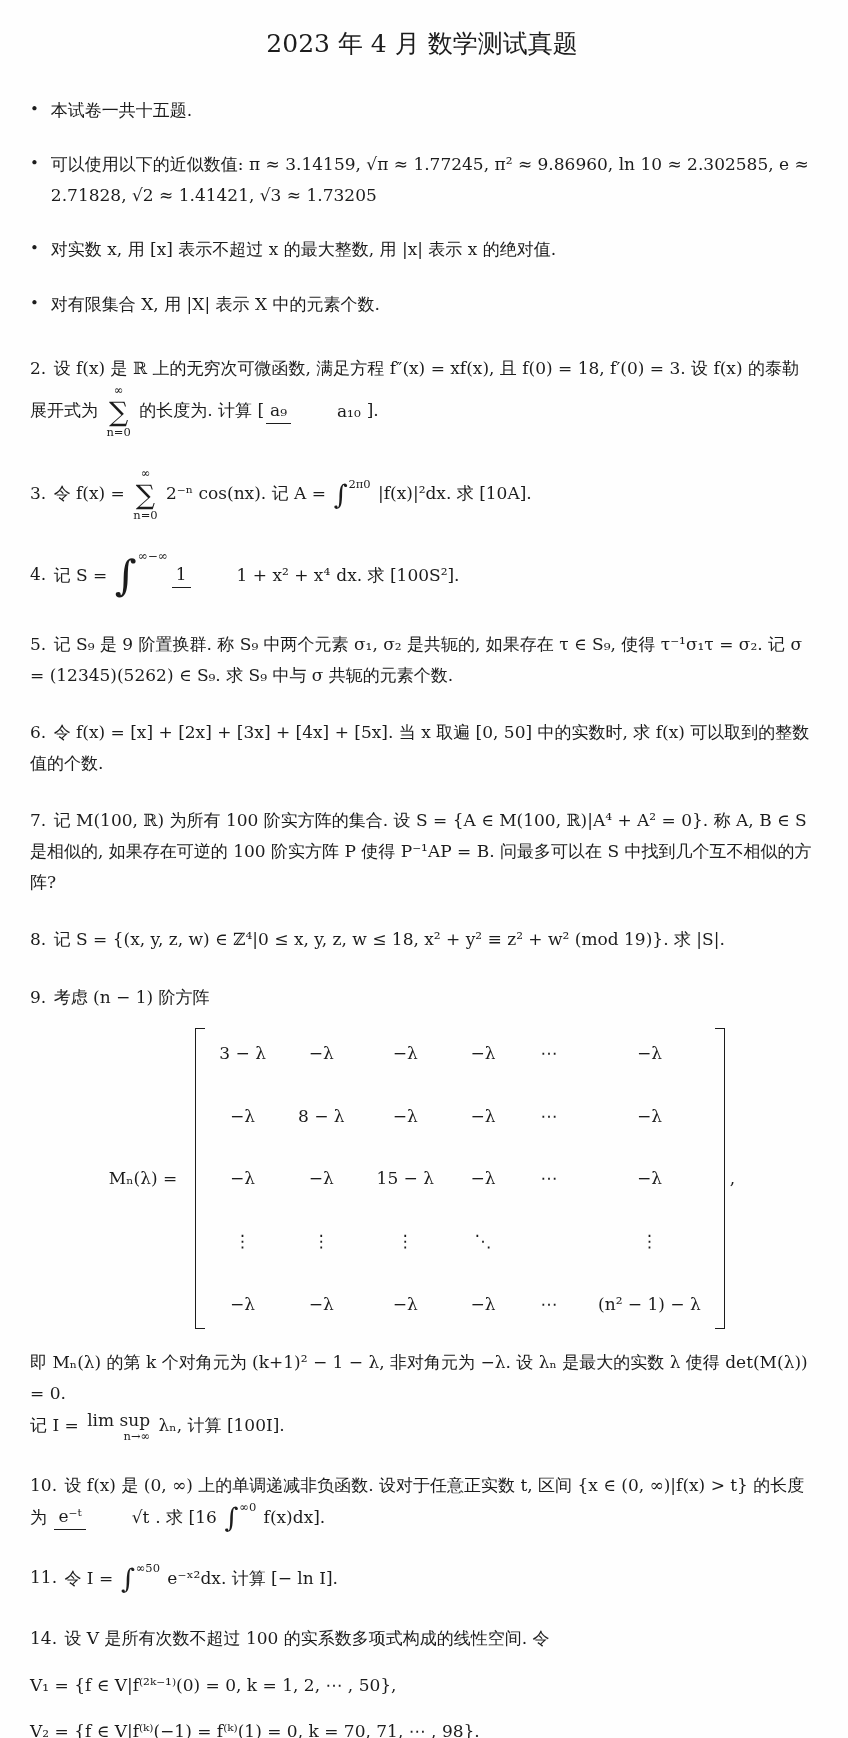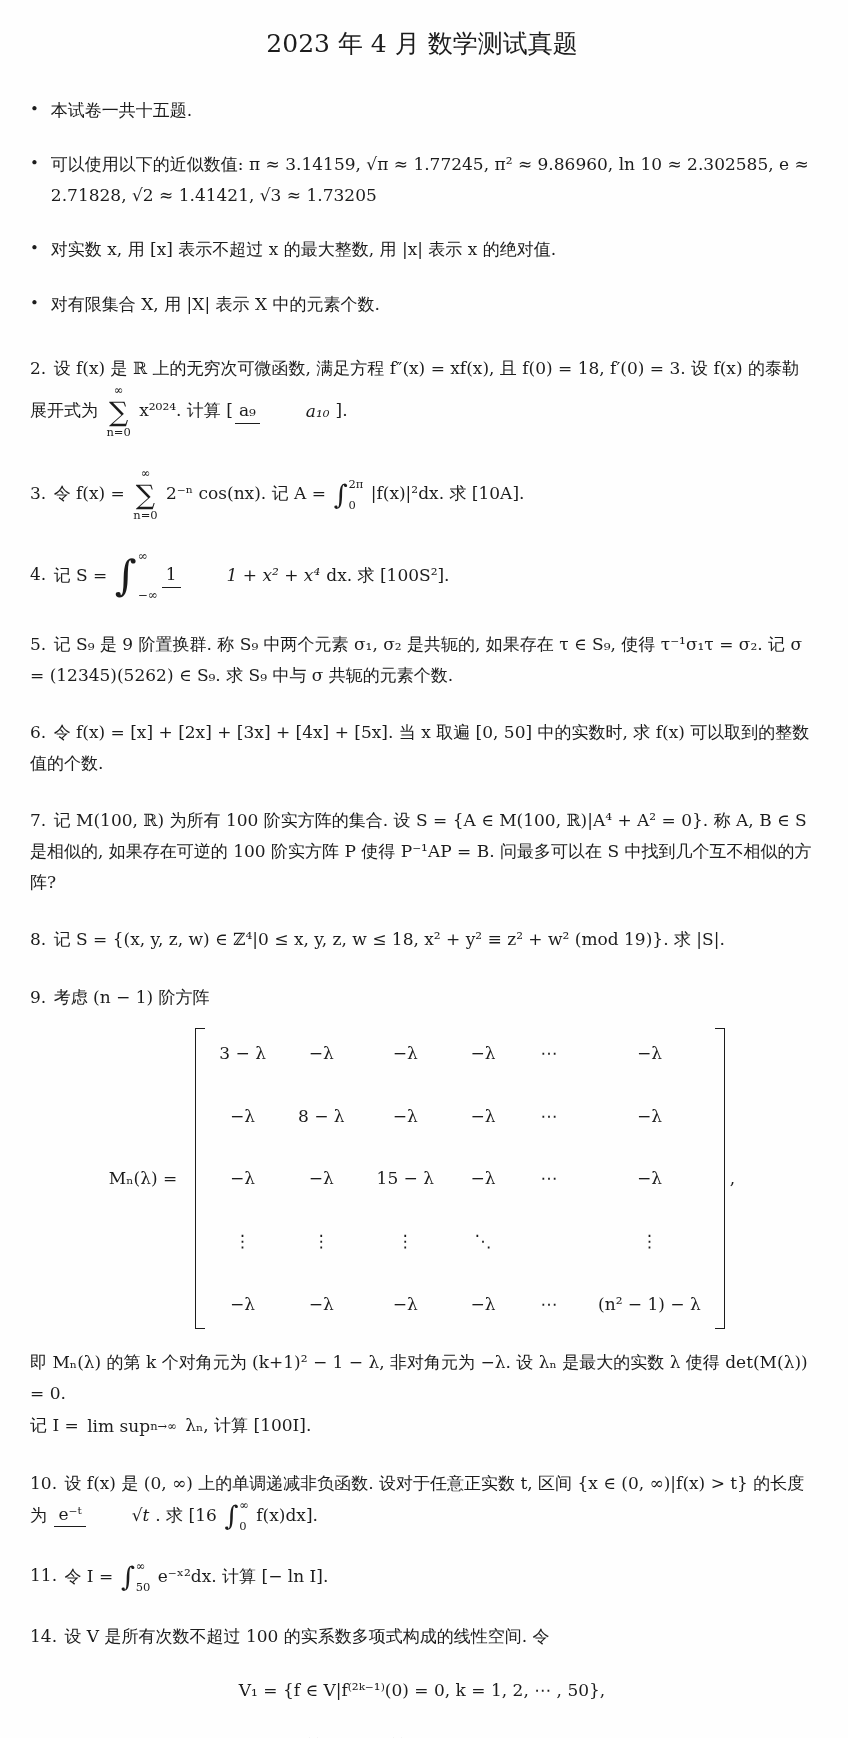--- a/index.html
+++ b/index.html
@@ -16,47 +16,47 @@
   .note { display:flex; gap:12px; margin:0 0 24px 0; }
   .note .marker { flex:0 0 auto; font-size:15px; line-height:1.9; }
   .note .note-text { flex:1 1 auto; }
   .q { margin:0 0 27px 0; }
   .qno { margin-right:2px; }
   .q-cont { margin-top:2px; }
 
   
   .frac { display:inline-flex; flex-direction:row; vertical-align:middle; text-align:center; margin:0 2px; line-height:1.25;gap:42px; }
   .frac .fn { display:block; padding:0 4px 1px 4px; border-bottom:1.3px solid #1c1c1c; }
-  .frac .fd { display:block; padding:1px 4px 0 4px;font-style:italic; }
+  .frac .fd { display:block; padding:1px 4px 0 4px; }
 
   
   .sumop { display:inline-flex; flex-direction:column; align-items:center; vertical-align:middle; margin:0 3px; line-height:1; }
   .sumop .up, .sumop .lo { font-size:11.5px; line-height:1.2; }
   .sumop .op { font-size:27px; line-height:1.05; }
-  .limop { display:inline-flex; flex-direction:row; align-items:center; vertical-align:middle; margin:0 3px; line-height:1.15; }
+  .limop { display:inline-flex; flex-direction:column; align-items:flex-end; vertical-align:middle; margin:0 3px; line-height:1.15; }
   .limop .lo { font-size:11.5px; }
 
   
   .intop { display:inline-flex; align-items:center; vertical-align:middle; margin:0 2px; }
   .intop .op { font-size:27px; line-height:1; }
-  .intop .lims { display:inline-flex; flex-direction:column; justify-content:space-between; height:34px; font-size:11.5px; line-height:1.1; margin-left:1px; }
+  .intop .lims { display:inline-flex; flex-direction:row; justify-content:space-between; height:34px; font-size:11.5px; line-height:1.1; margin-left:1px; }
   .intop.big .op { font-size:42px; }
   .intop.big .lims { height:52px; font-size:12px; }
 
   
   .mx-row { display:flex; justify-content:center; align-items:center; margin:16px 0 18px 0; }
   .mx-label { margin-right:18px; }
   .brk { width:9px; align-self:stretch; border:1.8px solid #1c1c1c; }
   .brk-l { border-right:none; }
   .brk-r { border-left:none; }
   .mx { display:grid; grid-template-columns:repeat(6,auto); column-gap:22px; row-gap:17px; padding:10px 14px;gap:32px; }
   .mx-cell { text-align:center; min-width:34px; }
   .mx-comma { align-self:center; margin-left:5px; }
 
-  .eqline { text-align:center; margin:24px 0; }
+  .eqline { text-align:left; margin:16px 0; }
 </style>
 </head>
 <body>
 
 <div class="page">
 
   <h1 class="title">2023 年 4 月 数学测试真题</h1>
 
   <div class="notes">
     <div class="note">
@@ -79,21 +79,21 @@
 
 
   <div class="q">
     <span class="qno">2.</span>
     <span>设 f(x) 是 ℝ 上的无穷次可微函数, 满足方程 f″(x) = xf(x), 且 f(0) = 18, f′(0) = 3. 设 f(x) 的泰勒展开式为</span>
     <span class="sumop">
         <span class="up">∞</span>
         <span class="op">∑</span>
         <span class="lo">n=0</span>
       </span>
-    <span>x²⁰²⁴. 计算 [</span><span class="frac">
+    <span>的长度为. 计算 [</span><span class="frac">
         <span class="fn">a₉</span>
         <span class="fd">a₁₀</span>
       </span><span>].</span>
   </div>
 
   <div class="q">
     <span class="qno">3.</span>
     <span>令 f(x) =</span>
     <span class="sumop">
         <span class="up">∞</span>

